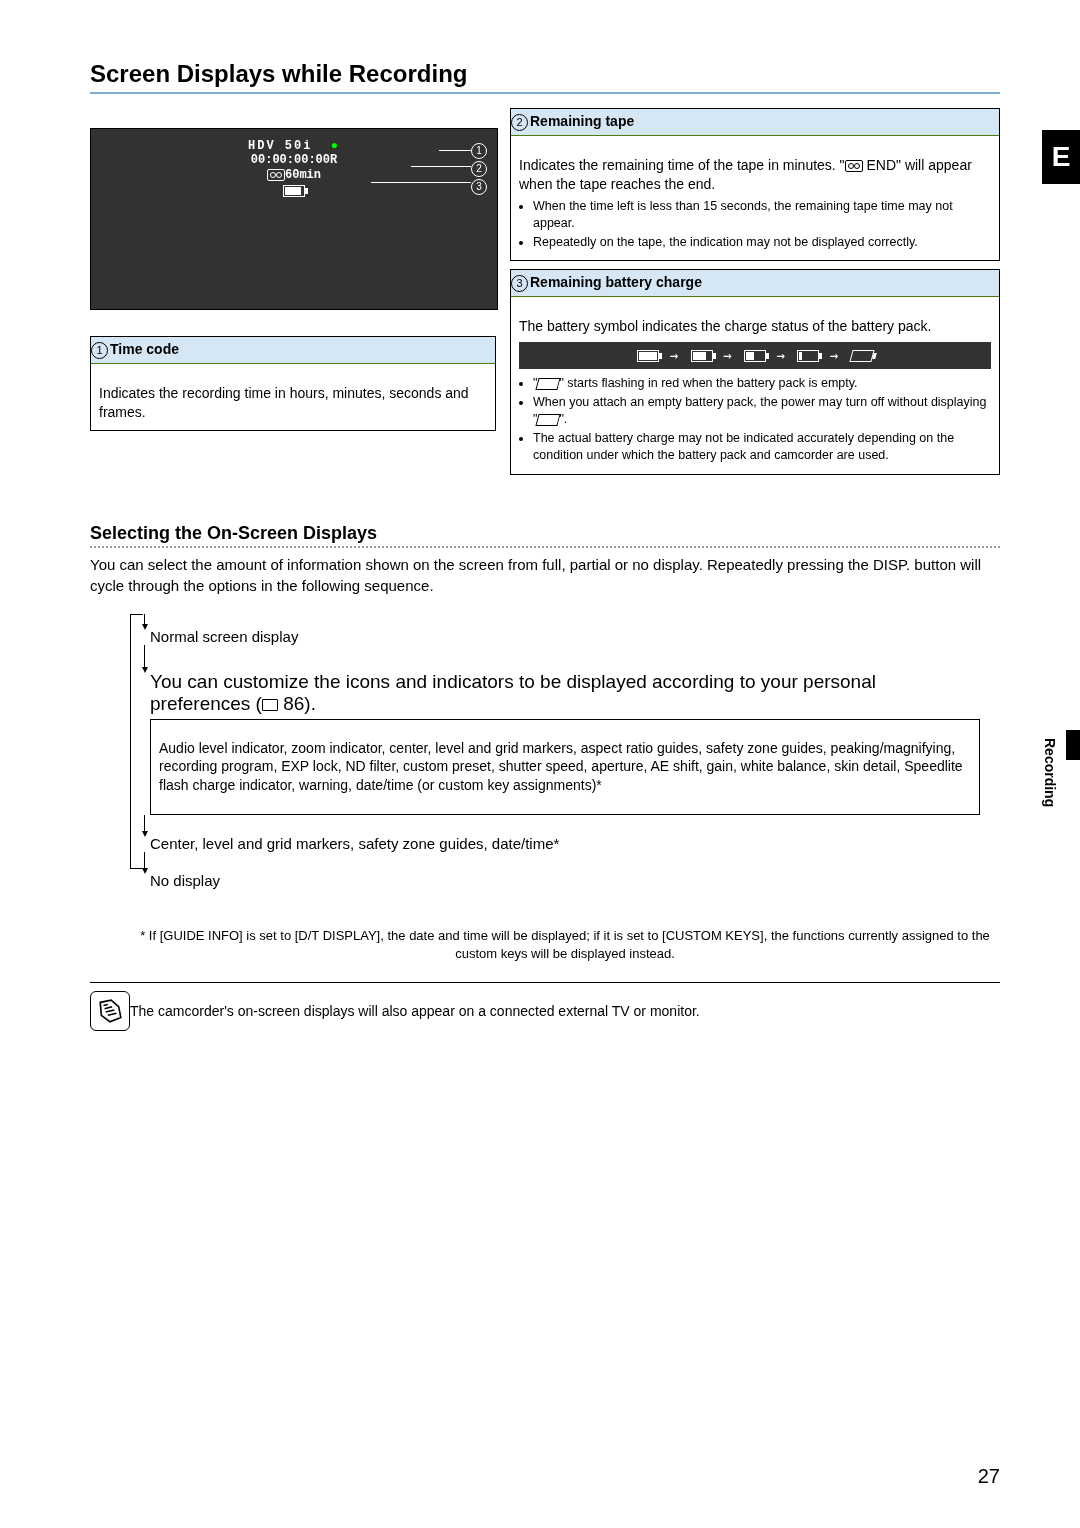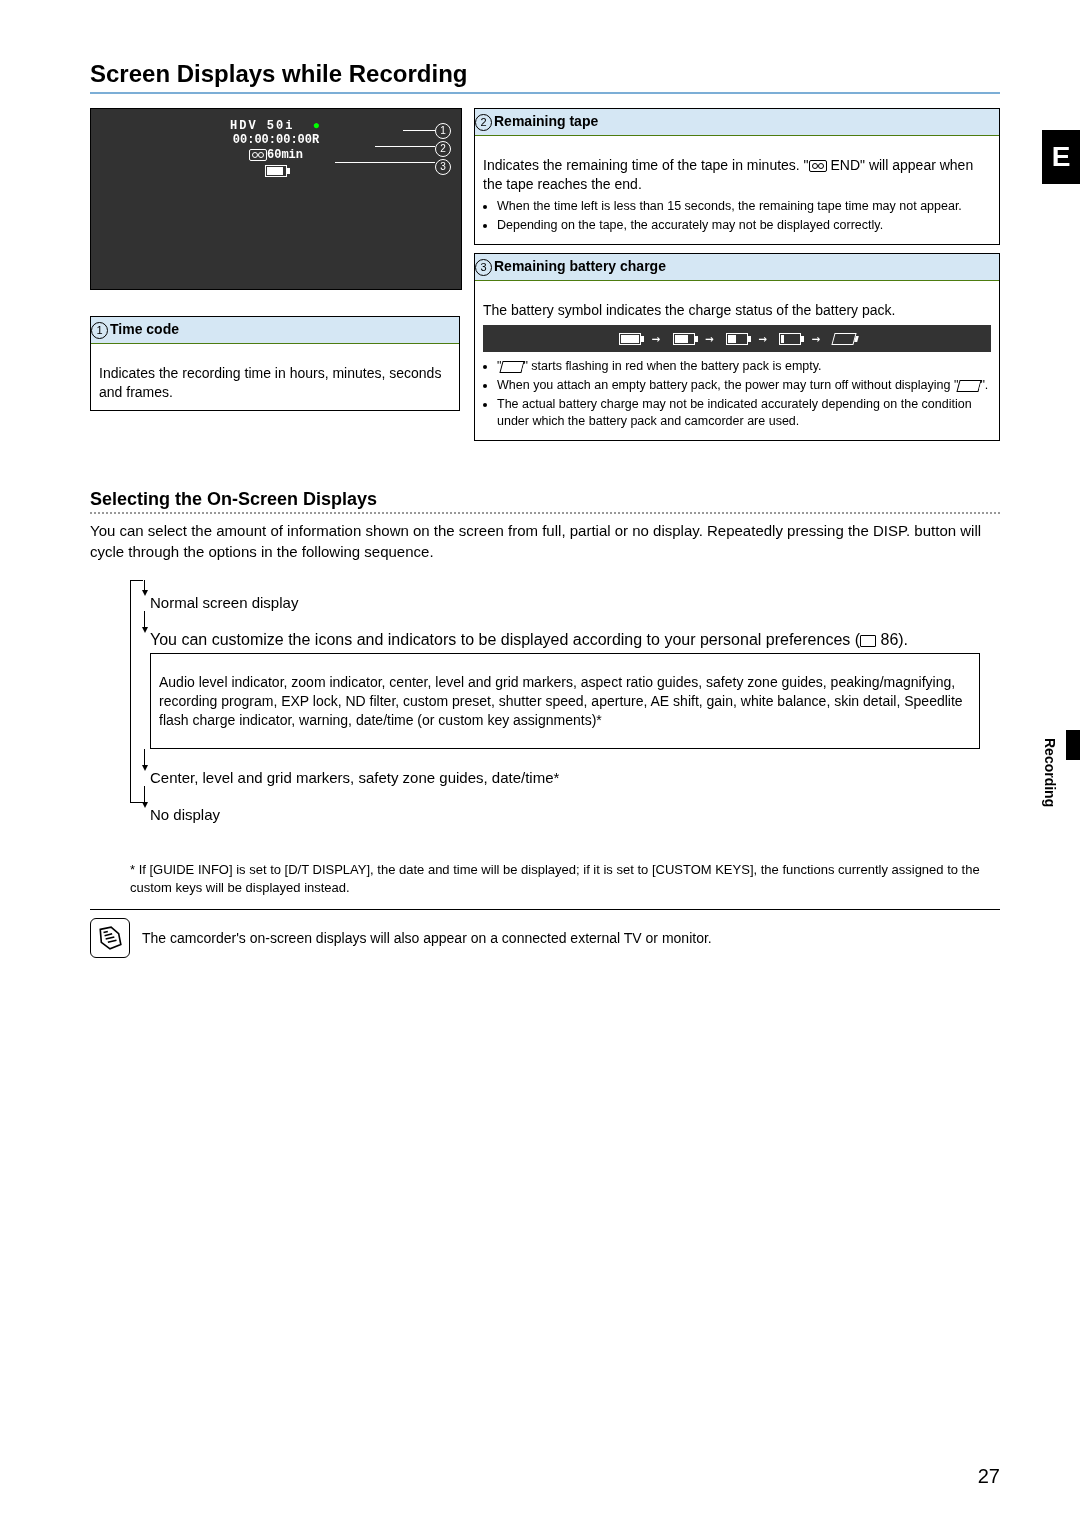--- a/index.html
+++ b/index.html
@@ -22,22 +22,23 @@
     border-bottom: 2px solid #7caed6;
     padding-bottom: 4px;
     margin-bottom: 14px;
   }
   .two-col {
     display: flex;
     gap: 14px;
     margin-bottom: 40px;
   }
   .col-left {
-    width: 370px;
+    width: 406px;
     flex-shrink: 0;
+    margin-top: 20px;
   }
   .col-right {
     flex: 1;
   }
   .screen-sim {
     width: 100%;
     height: 180px;
     background: #323232;
     position: relative;
     border: 1px solid #000;
@@ -214,39 +215,40 @@
     border-top: 6px solid #000;
   }
   .flow-item .connector-down {
     position: absolute;
     left: 14px;
     bottom: -14px;
     height: 14px;
     border-left: 1px solid #000;
   }
   .flow-sub {
-    font-size: 16px;
+    font-size: 19px;
+    margin-top: 6px;
   }
   .flow-box {
     border: 1px solid #000;
     padding: 19px 8px;
     font-size: 14px;
     line-height: 1.35;
     margin-top: 4px;
   }
   .footnote {
     font-size: 13px;
-    margin: 18px 0 12px 40px;
+    margin: 18px 0 20px 40px;
     line-height: 1.35;
+    text-align: center;
   }
   .hr-thin { border-top: 1px solid #000; margin: 8px 0; }
   .note-row {
     display: flex;
     align-items: center;
-    gap: 12px;
     margin-top: 6px;
   }
   .note-icon {
     width: 38px;
     height: 38px;
     border: 1px solid #000;
     border-radius: 6px;
     display: flex;
     align-items: center;
     justify-content: center;
@@ -303,21 +305,21 @@
       </div>
     </div>
 
     <div class="col-right">
       <div class="box">
         <div class="box-header"><span class="circle-num">2</span><span>Remaining tape</span></div>
         <div class="box-body">
           <span>Indicates the remaining time of the tape in minutes. "<span class="tape-icon"></span> END" will appear when the tape reaches the end.</span>
           <ul class="dots">
             <li>When the time left is less than 15 seconds, the remaining tape time may not appear.</li>
-            <li>Depending on the tape, the accurately may not be displayed correctly.</li>
+            <li>Repeatedly on the tape, the indication may not be displayed correctly.</li>
           </ul>
         </div>
       </div>
 
       <div class="box">
         <div class="box-header"><span class="circle-num">3</span><span>Remaining battery charge</span></div>
         <div class="box-body">
           <div>The battery symbol indicates the charge status of the battery pack.</div>
           <div class="battery-strip">
             <span class="batt-icon"><span class="fill" style="width:90%"></span></span> →

